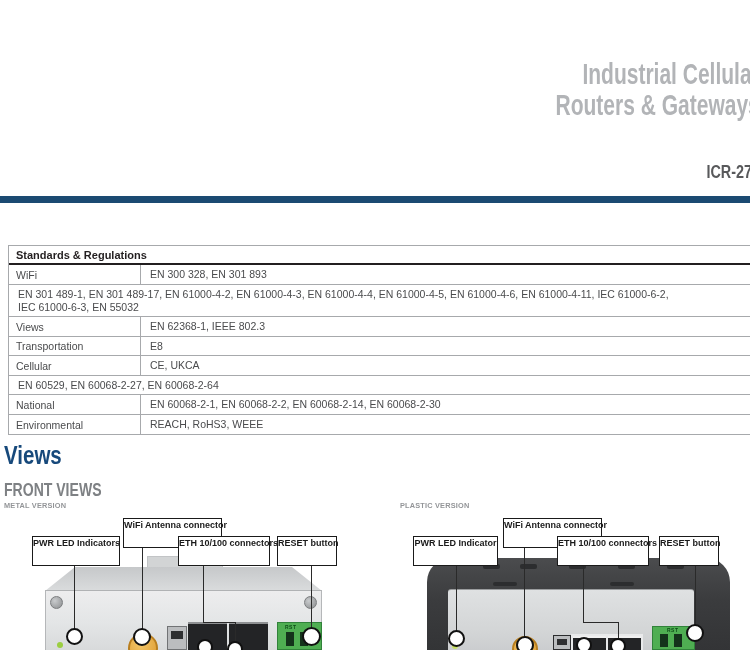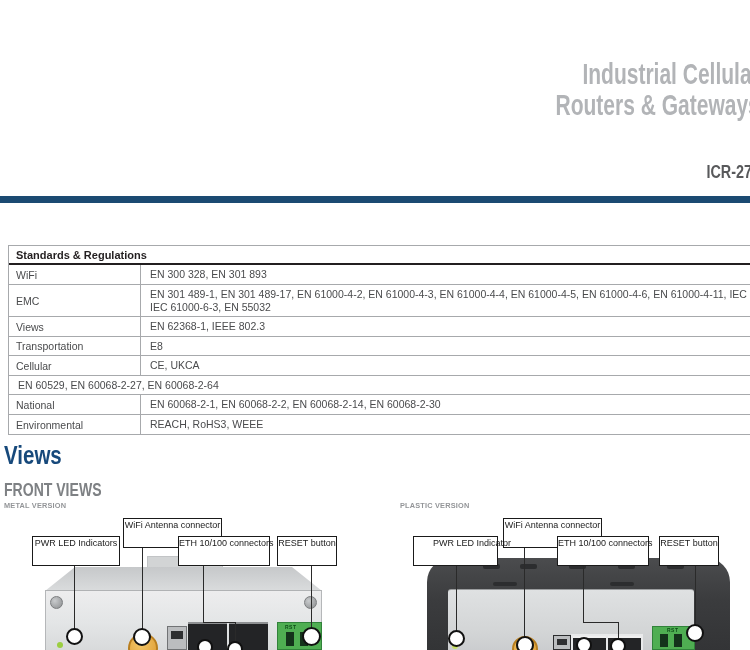--- a/index.html
+++ b/index.html
@@ -30,21 +30,21 @@
   .views-title{position:absolute;left:4px;top:441px;color:#17497B;font-weight:bold;font-size:25px;
                transform:scaleX(0.82);transform-origin:left top;white-space:nowrap;}
   .front-views{position:absolute;left:4px;top:480px;color:#7E8184;font-weight:bold;font-size:18px;
                transform:scaleX(0.78);transform-origin:left top;white-space:nowrap;}
   .variant{position:absolute;color:#939598;font-weight:bold;font-size:8px;letter-spacing:0.2px;
            transform:scaleX(0.92);transform-origin:left top;white-space:nowrap;}
 
   
   .callout-box{position:absolute;background:#fff;border:1px solid #1A1A1A;color:#1A1A1A;
                font-size:9px;line-height:10px;height:30px;box-sizing:border-box;padding-top:1px;
-               text-align:center;white-space:nowrap;z-index:6;}
+               text-align:center;white-space:nowrap;z-index:6;font-weight:bold;}
   .vl{position:absolute;width:1px;background:#2A2A2A;z-index:3;}
   .hl{position:absolute;height:1px;background:#2A2A2A;z-index:3;}
   .dot{position:absolute;background:#fff;border:2px solid #111;border-radius:50%;
        box-sizing:border-box;z-index:5;}
 
   
   .device{position:absolute;z-index:1;}
   .device *{position:absolute;box-sizing:border-box;}
 
   
@@ -90,21 +90,20 @@
   <div class="std-table">
     <div class="t-head">Standards &amp; Regulations</div>
 
     <div class="t-row rh20">
       <div class="t-label">WiFi</div>
       <div class="t-value">
           <span class="vline">EN 300 328, EN 301 893</span>
         </div>
     </div>
     <div class="t-row rh32">
-      <div class="t-label">EMC</div>
       <div class="t-value">
         <span class="vline">EN 301 489-1, EN 301 489-17, EN 61000-4-2, EN 61000-4-3, EN 61000-4-4, EN 61000-4-5, EN 61000-4-6, EN 61000-4-11, IEC 61000-6-2,</span>
         <span class="vline">IEC 61000-6-3, EN 55032</span>
       </div>
     </div>
     <div class="t-row rh20">
       <div class="t-label">Views</div>
       <div class="t-value">
           <span class="vline">EN 62368-1, IEEE 802.3</span>
         </div>
@@ -179,21 +178,21 @@
     <div class="rj45" style="left:143px;top:66px;width:39px;height:28px;"></div>
     <div class="rj45" style="left:184px;top:66px;width:39px;height:28px;"></div>
     <div class="term" style="left:232px;top:66px;width:45px;height:28px;">
       <div class="term-label">RST</div>
       <div class="term-slot" style="left:8px;"></div>
       <div class="term-slot" style="left:22px;"></div>
     </div>
   </div>
 
   <div class="callout-box" style="left:503px;top:518px;width:99px;">WiFi Antenna connector</div>
-  <div class="callout-box" style="left:413px;top:536px;width:85px;padding-left:19px;">PWR LED Indicator</div>
+  <div class="callout-box" style="left:413px;top:536px;width:85px;">PWR LED Indicator</div>
   <div class="callout-box" style="left:557px;top:536px;width:92px;">ETH 10/100 connectors</div>
   <div class="callout-box" style="left:659px;top:536px;width:60px;">RESET button</div>
 
   <div class="vl" style="left:456px;top:550px;height:82px;"></div>
   <div class="vl" style="left:524px;top:532px;height:106px;"></div>
   <div class="vl" style="left:583px;top:550px;height:72px;"></div>
   <div class="hl" style="left:583px;top:622px;width:36px;"></div>
   <div class="vl" style="left:618px;top:622px;height:17px;"></div>
   <div class="vl" style="left:695px;top:550px;height:76px;"></div>
 

